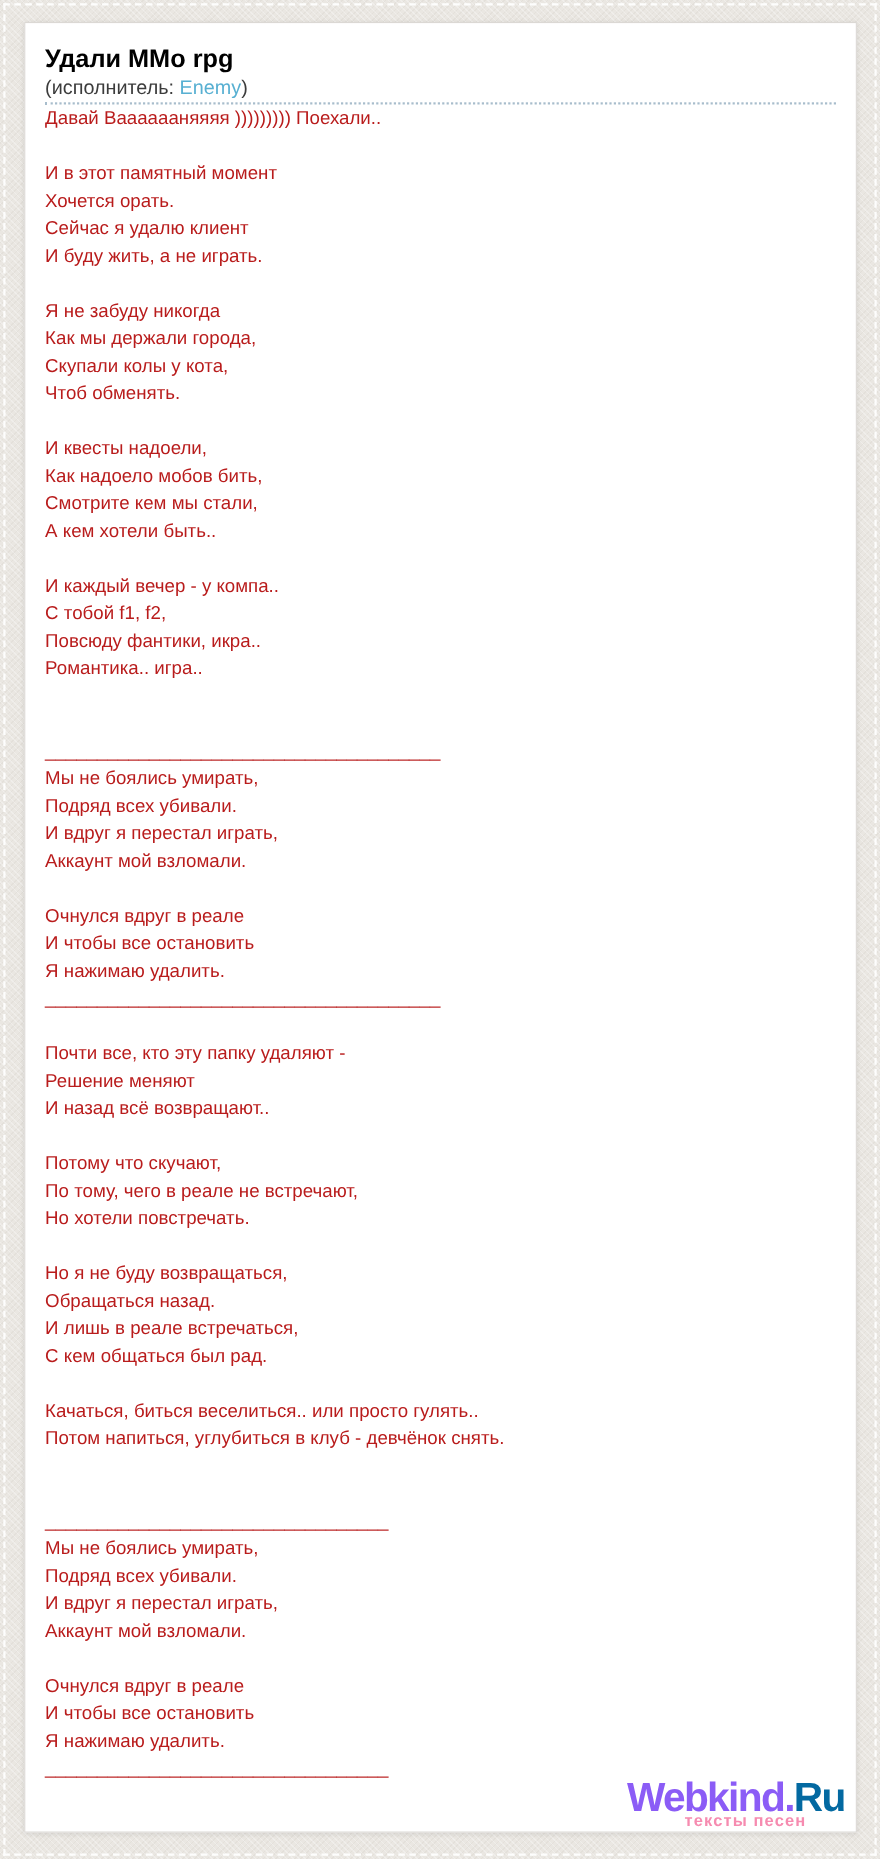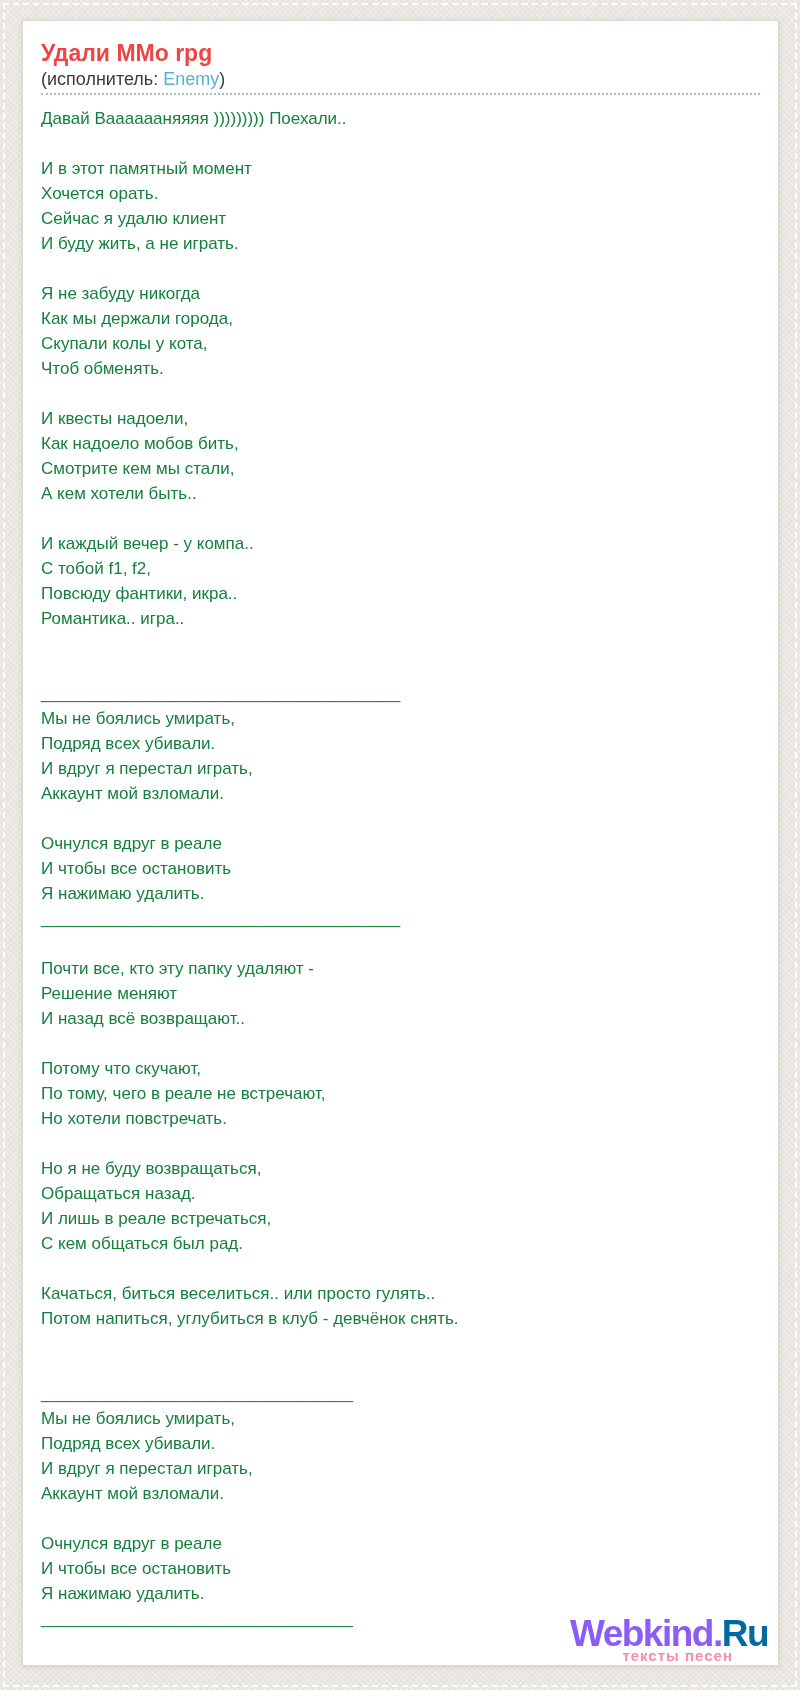--- a/index.html
+++ b/index.html
@@ -33,42 +33,41 @@
     background: #ffffff;
     border: 1px solid #dbd8d4;
     box-shadow: 0 1px 5px rgba(0,0,0,0.10);
     padding: 18px 18px 0 18px;
   }
   .song-title {
     margin: 0 0 2px 0;
     font-size: 23px;
     line-height: 28px;
     font-weight: bold;
-    color: #ef4444;
+    color: #000000;
   }
   .artist-line {
     font-size: 18px;
     line-height: 20px;
     color: #3c3c3c;
   }
   .artist-link {
     color: #58b0d2;
     text-decoration: none;
     cursor: pointer;
   }
   .dotted-sep {
     margin-top: 4px;
     height: 0;
     border-bottom: 2px dotted #a8bdcc;
   }
   .lyrics {
-    margin-top: 11px;
     font-size: 17px;
     line-height: 25px;
-    color: #15803d;
+    color: #b91c1c;
     white-space: pre-line;
   }
   .logo {
     position: absolute;
     right: 10px;
     bottom: 2px;
     text-align: right;
     line-height: 1;
     cursor: pointer;
   }

